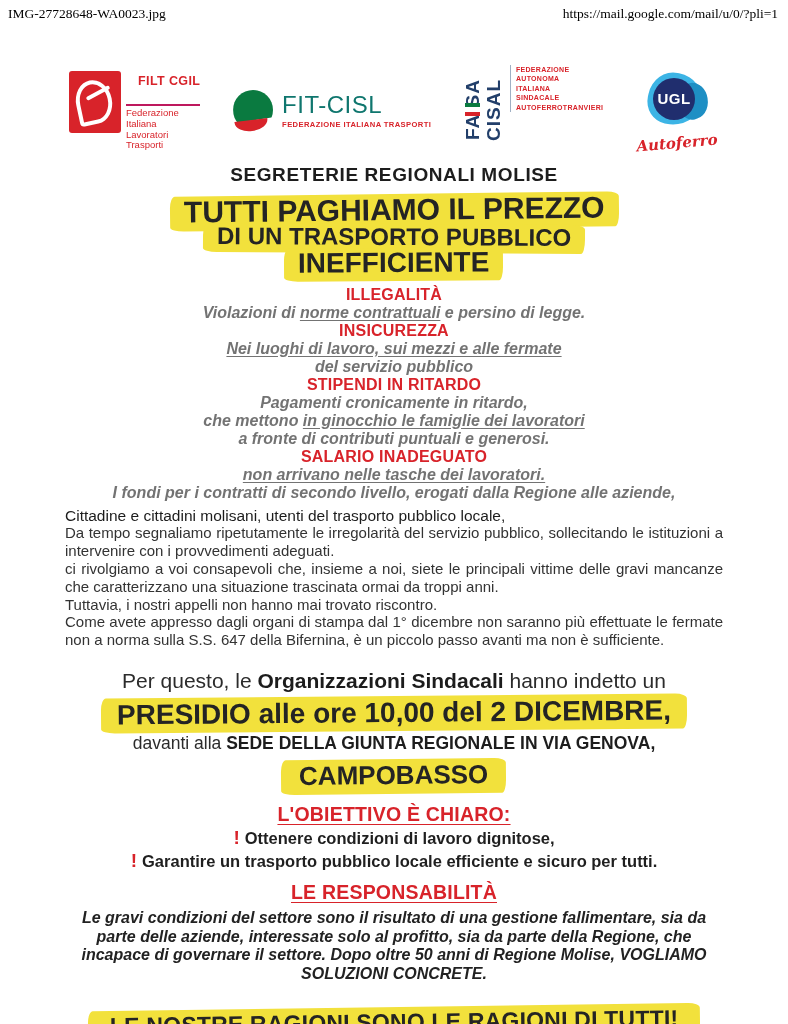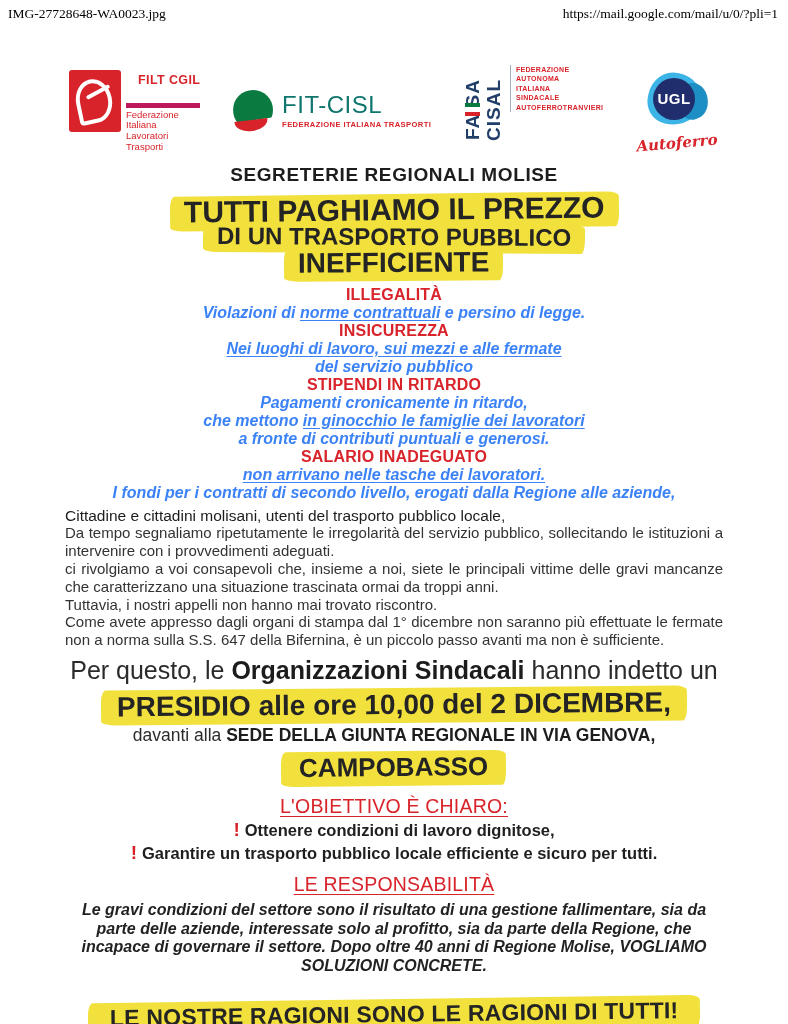--- a/index.html
+++ b/index.html
@@ -26,21 +26,21 @@
   .logos { display: flex; align-items: center; justify-content: space-between; padding: 0 6px; height: 98px; margin-bottom: 4px; }
 
   .filt-logo { display: flex; gap: 5px; align-items: flex-start; }
   .filt-icon { width: 52px; height: 62px; background: #d8232a; border-radius: 3px; position: relative; flex: 0 0 auto; }
   .filt-icon::before { content: ""; position: absolute; left: 7px; top: 9px; width: 28px; height: 36px;
     border: 4px solid #fff; border-radius: 50% 50% 50% 4px; transform: rotate(-12deg); }
   .filt-icon::after { content: ""; position: absolute; left: 16px; top: 20px; width: 26px; height: 4px;
     background: #fff; transform: rotate(-28deg); border-radius: 2px; }
   .filt-text { text-align: left; color: #d8232a; padding-top: 3px; }
   .filt-name { font-size: 12.5px; font-weight: bold; letter-spacing: 0.4px; padding-left: 12px; }
-  .filt-sub { font-size: 9.5px; line-height: 1.12; border-top: 5px solid #be185d; margin-top: 16px; padding-top: 2px; white-space: pre-line; }
+  .filt-sub { font-size: 9.5px; line-height: 1.12; border-top: 2px solid #be185d; margin-top: 16px; padding-top: 2px; white-space: pre-line; }
 
   .fit-logo { display: flex; align-items: center; gap: 8px; }
   .fit-icon { width: 42px; height: 42px; position: relative; flex: 0 0 auto; }
   .fit-icon .green { position: absolute; left: 1px; top: 0; width: 40px; height: 40px; border-radius: 50%;
     background: #0a7a40; clip-path: polygon(0 0, 100% 0, 100% 68%, 0 84%); }
   .fit-icon .red { position: absolute; left: 3px; bottom: 1px; width: 33px; height: 11px; background: #d8232a;
     border-radius: 0 0 55% 55% / 0 0 100% 100%; transform: rotate(-7deg); }
   .fit-text { text-align: left; }
   .fit-name { color: #0f766e; font-size: 24px; font-weight: 400; letter-spacing: 0.5px; line-height: 1; }
   .fit-sub { color: #d8232a; font-size: 7.6px; font-weight: bold; letter-spacing: 0.4px; margin-top: 3px; }
@@ -77,42 +77,42 @@
   .title-l1, .title-l2, .title-l3 { color: #242424; line-height: 1.02; }
   .title-l1 { font-size: 30px; font-weight: 800; }
   .title-l1 .hl { transform: rotate(-0.7deg); }
   .title-l2 { font-size: 24px; font-weight: 800; margin-top: -5px; }
   .title-l2 .hl { transform: rotate(0.3deg); padding-bottom: 4px; }
   .title-l3 { font-size: 28px; font-weight: 800; margin-top: -5px; }
   .title-l3 .hl { transform: rotate(-0.4deg); }
 
   .issues { margin-top: 5px; font-size: 16px; line-height: 18px; color: #2b2b2b; }
   .issue-head { color: #d8232a; font-weight: 800; letter-spacing: 0.2px; }
-  .it { font-style: italic; font-weight: 600; color: #3b82f6; }
+  .it { font-style: italic; font-weight: 600; color: #737373; }
   .it u, .issues u { text-decoration: underline; text-underline-offset: 2px; }
 
   .body-block { text-align: left; font-size: 15px; line-height: 17.8px; color: #333; margin-top: 5px; padding: 0 2px; }
   .body-block p { margin: 0; text-align: justify; }
   .body-block .intro { font-weight: normal; color: #1c1c1c; font-size: 15.5px; }
 
-  .call-line { font-size: 25px; margin-top: 7px; color: #2b2b2b; }
+  .call-line { font-size: 21px; margin-top: 20px; color: #2b2b2b; }
   .call-line b { color: #1c1c1c; }
 
   .presidio-line { margin-top: 3px; }
   .presidio-line .hl { transform: rotate(-0.5deg); padding: 2px 16px 4px; }
   .presidio-txt { font-size: 28px; font-weight: 800; color: #242424; line-height: 1.05; }
 
   .location-line { font-size: 17.5px; margin-top: 2px; color: #2b2b2b; font-weight: 500; }
   .location-line b { font-weight: 800; color: #1d1d1d; }
 
   .city-line { margin-top: 5px; }
   .city-line .hl { transform: rotate(-0.6deg); padding: 1px 18px 3px; }
   .city-txt { font-size: 26px; font-weight: 800; color: #242424; }
 
-  .sec-head { color: #d8232a; font-weight: 400; font-size: 19.5px; text-decoration: underline;
+  .sec-head { color: #d8232a; font-weight: 700; font-size: 19.5px; text-decoration: underline;
     text-underline-offset: 3px; margin-top: 9px; letter-spacing: 0.2px; }
 
   .obj-item { font-size: 16.5px; font-weight: 800; color: #1f1f1f; line-height: 21px; margin-top: 1px; }
   .obj-item .mark { color: #d8232a; font-size: 19px; margin-right: 5px; }
 
   .resp-p { font-style: italic; font-weight: 700; font-size: 16px; line-height: 18.5px; color: #222;
     margin-top: 5px; padding: 0 4px; }
   .resp-p b { font-weight: 800; }
 
   .footer { margin-top: 24px; }
@@ -221,20 +221,20 @@
 
   <div class="location-line"><span>davanti alla </span><b>SEDE DELLA GIUNTA REGIONALE IN VIA GENOVA,</b></div>
 
   <div class="city-line"><span class="hl"><span class="city-txt">CAMPOBASSO</span></span></div>
 
   <div class="sec-head">L'OBIETTIVO È CHIARO:</div>
   <div class="obj-item"><span class="mark">!</span><span>Ottenere condizioni di lavoro dignitose,</span></div>
   <div class="obj-item"><span class="mark">!</span><span>Garantire un trasporto pubblico locale efficiente e sicuro per tutti.</span></div>
 
   <div class="sec-head">LE RESPONSABILITÀ</div>
-  <div class="resp-p"><span>Le gravi condizioni del settore sono il risultato di una gestione fallimentare, sia da parte delle aziende, interessate solo al profitto, sia da parte della Regione, che incapace di governare il settore. Dopo oltre </span><b>40 anni di Regione Molise</b><span>, </span><b>VOGLIAMO SOLUZIONI CONCRETE.</b></div>
+  <div class="resp-p"><span>Le gravi condizioni del settore sono il risultato di una gestione fallimentare, sia da parte delle aziende, interessate solo al profitto, sia da parte della Regione, che incapace di governare il settore. Dopo oltre </span><b>50 anni di Regione Molise</b><span>, </span><b>VOGLIAMO SOLUZIONI CONCRETE.</b></div>
 
   <div class="footer">
     <div class="footer-line f1"><span class="hl"><span class="footer-txt">LE NOSTRE RAGIONI SONO LE RAGIONI DI TUTTI!</span></span></div>
 
   </div>
 
 </div>
 
 </body></html>

